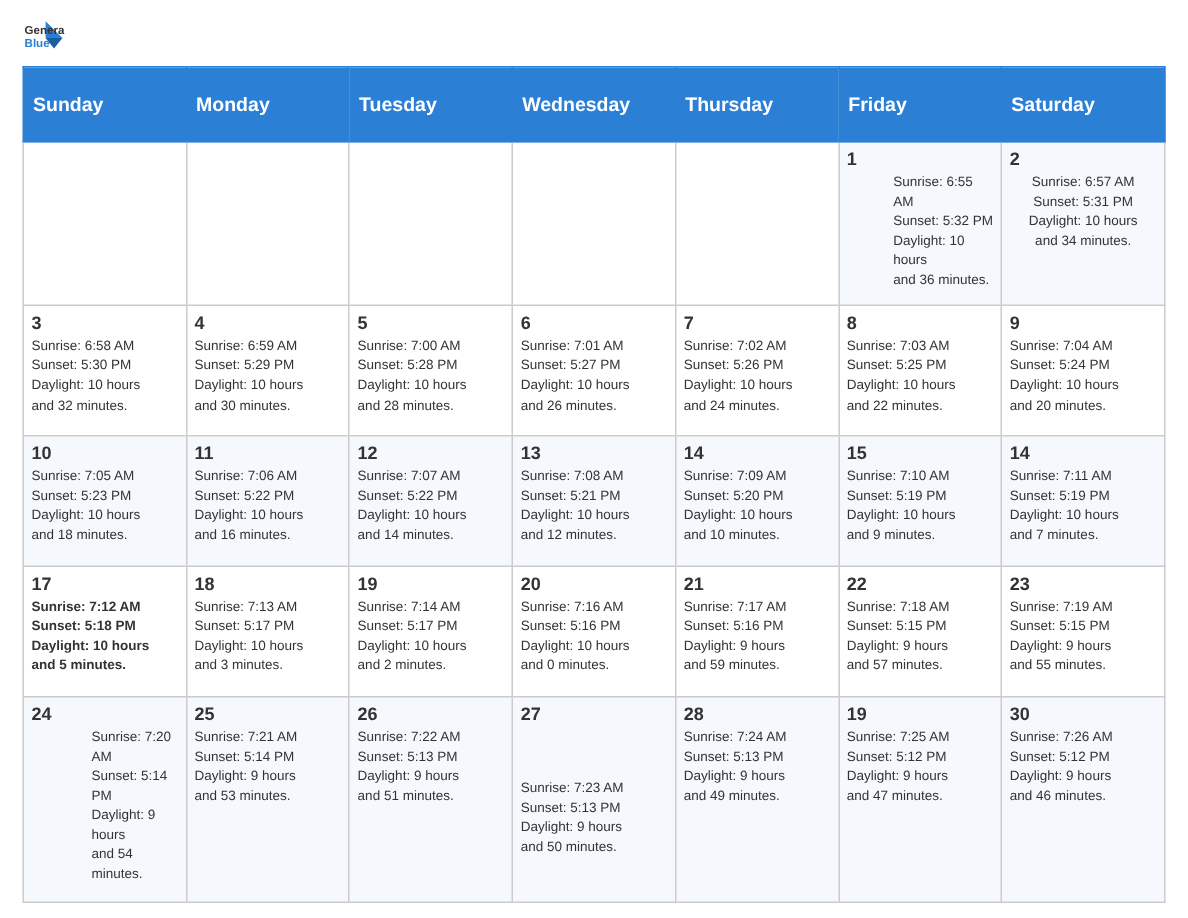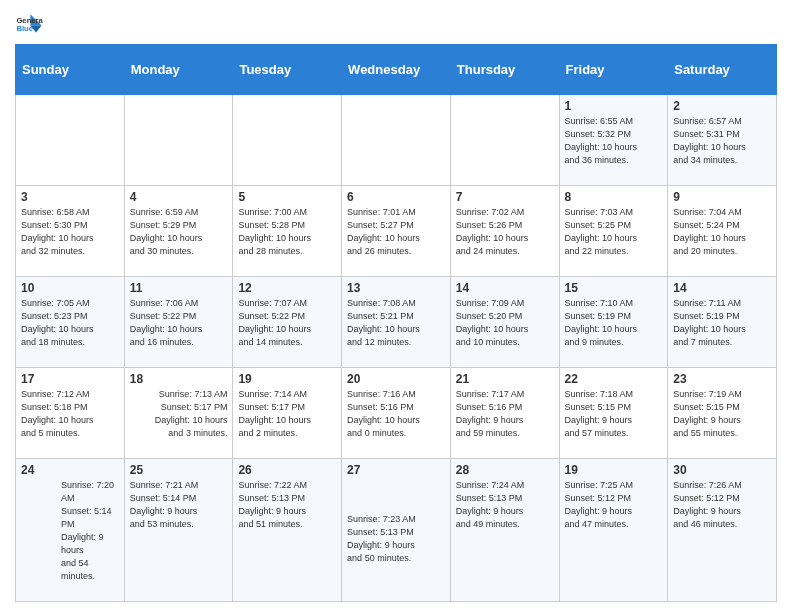--- a/index.html
+++ b/index.html
@@ -124,28 +124,28 @@
     </thead>
     <tbody id="calendar-body">
     <tr>
           <td class="empty-cell"></td>
           <td class="empty-cell"></td>
           <td class="empty-cell"></td>
           <td class="empty-cell"></td>
           <td class="empty-cell"></td>
           <td>
             <span class="day-num">1</span>
-            <div class="day-info" style="white-space: pre-line;">Sunrise: 6:55 AM
+            <div class="day-info" style="white-space: pre-line; margin-left: 31px;">Sunrise: 6:55 AM
 Sunset: 5:32 PM
 Daylight: 10 hours
 and 36 minutes.</div>
           </td>
           <td>
             <span class="day-num">2</span>
-            <div class="day-info" style="white-space: pre-line;">Sunrise: 6:57 AM
+            <div class="day-info" style="white-space: pre-line; text-align: center;">Sunrise: 6:57 AM
 Sunset: 5:31 PM
 Daylight: 10 hours
 and 34 minutes.</div>
           </td>
         </tr>
         <tr>
           <td>
             <span class="day-num">3</span>
             <div class="day-info" style="white-space: pre-line;">Sunrise: 6:58 AM
 Sunset: 5:30 PM
@@ -242,28 +242,28 @@
             <span class="day-num">14</span>
             <div class="day-info" style="white-space: pre-line;">Sunrise: 7:11 AM
 Sunset: 5:19 PM
 Daylight: 10 hours
 and 7 minutes.</div>
           </td>
         </tr>
         <tr>
           <td>
             <span class="day-num">17</span>
-            <div class="day-info" style="white-space: pre-line;">Sunrise: 7:12 AM
+            <div class="day-info" style="white-space: pre-line; font-weight: bold;">Sunrise: 7:12 AM
 Sunset: 5:18 PM
 Daylight: 10 hours
 and 5 minutes.</div>
           </td>
           <td>
             <span class="day-num">18</span>
-            <div class="day-info" style="white-space: pre-line; text-align: right;">Sunrise: 7:13 AM
+            <div class="day-info" style="white-space: pre-line;">Sunrise: 7:13 AM
 Sunset: 5:17 PM
 Daylight: 10 hours
 and 3 minutes.</div>
           </td>
           <td>
             <span class="day-num">19</span>
             <div class="day-info" style="white-space: pre-line;">Sunrise: 7:14 AM
 Sunset: 5:17 PM
 Daylight: 10 hours
 and 2 minutes.</div>

